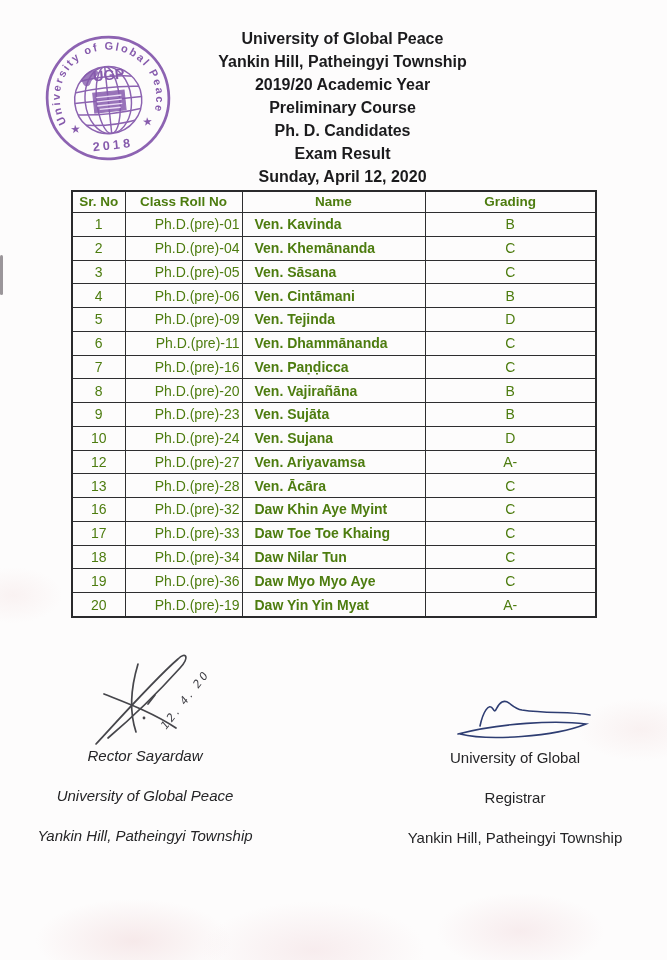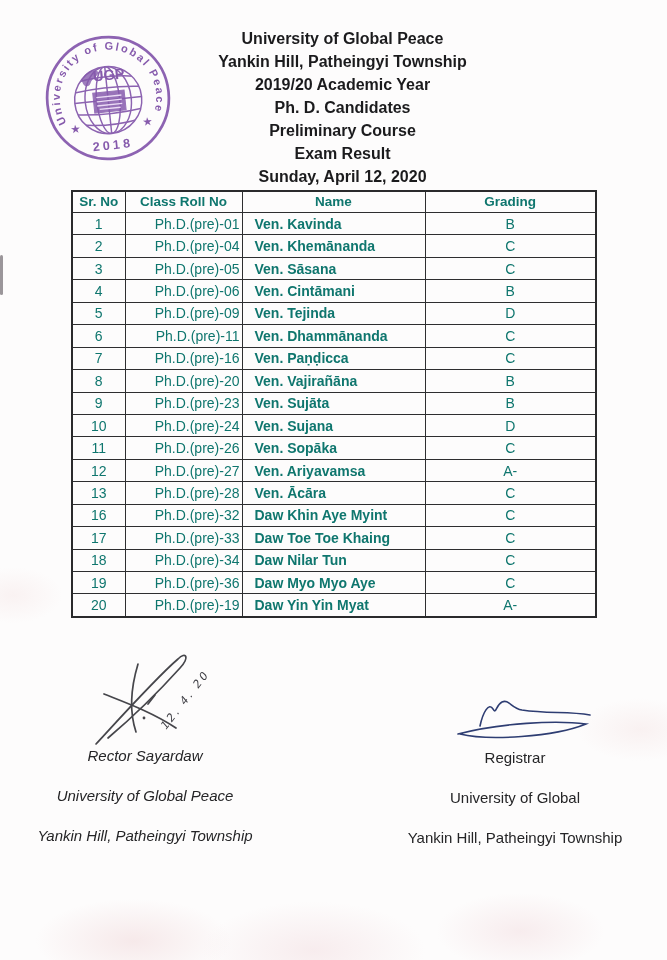--- a/index.html
+++ b/index.html
@@ -14,21 +14,21 @@
       radial-gradient(ellipse 90px 45px at 96% 76%, rgba(240,216,216,.30), transparent 70%),
       radial-gradient(ellipse 70px 40px at 2% 62%, rgba(240,216,216,.28), transparent 70%);
   }
   .title-block{
     position:absolute;top:27px;left:0;right:0;text-align:center;
     padding-left:18px;font-weight:bold;font-size:16px;line-height:23px;color:#1b1b1d;
   }
   .seal-wrap{position:absolute;left:44px;top:34px;width:128px;height:128px;transform:rotate(-6deg);opacity:.92;}
   .results-table{
     position:absolute;left:71px;top:190px;width:524px;height:428px;
-    border-collapse:collapse;table-layout:fixed;font-size:14px;color:#0f766e;
+    border-collapse:collapse;table-layout:fixed;font-size:14px;color:#4d7c0f;
     border:2px solid #2a2a2c;
   }
   .results-table th,.results-table td{
     border:1.5px solid #2e2e30;padding:0 2px;line-height:1;height:20px;
     overflow:hidden;white-space:nowrap;
   }
   .results-table th{font-size:13.5px;font-weight:bold;text-align:center;}
   .cell-sr{text-align:center;}
   .cell-roll{text-align:right;padding-left:10px !important;}
   .cell-name{text-align:left;padding-left:12px !important;font-weight:bold;}
@@ -84,22 +84,22 @@
     <text x="27" y="91" font-size="11" fill="#7c4da6" text-anchor="middle">★</text>
     <text x="96" y="91" font-size="11" fill="#7c4da6" text-anchor="middle">★</text>
     <text x="61" y="110" font-size="12" font-weight="bold" letter-spacing="3" text-anchor="middle" fill="#7c4da6">2018</text>
   </svg>
 </div>
 
 <div class="title-block">
   <div>University of Global Peace</div>
   <div>Yankin Hill, Patheingyi Township</div>
   <div>2019/20 Academic Year</div>
+  <div>Preliminary Course</div>
   <div>Ph. D. Candidates</div>
-  <div>Preliminary Course</div>
   <div>Exam Result</div>
   <div>Sunday, April 12, 2020</div>
 </div>
 
 <table class="results-table">
   <colgroup>
     <col style="width:53px">
       <col style="width:117px">
       <col style="width:183px">
       <col style="width:171px">
@@ -167,26 +167,20 @@
         <td class="cell-name">Ven. Sujāta</td>
         <td class="cell-grade">B</td>
       </tr>
       <tr>
         <td class="cell-sr">10</td>
         <td class="cell-roll">Ph.D.(pre)-24</td>
         <td class="cell-name">Ven. Sujana</td>
         <td class="cell-grade">D</td>
       </tr>
       <tr>
-        <td class="cell-sr">11</td>
-        <td class="cell-roll">Ph.D.(pre)-26</td>
-        <td class="cell-name">Ven. Sopāka</td>
-        <td class="cell-grade">C</td>
-      </tr>
-      <tr>
         <td class="cell-sr">12</td>
         <td class="cell-roll">Ph.D.(pre)-27</td>
         <td class="cell-name">Ven. Ariyavamsa</td>
         <td class="cell-grade">A-</td>
       </tr>
       <tr>
         <td class="cell-sr">13</td>
         <td class="cell-roll">Ph.D.(pre)-28</td>
         <td class="cell-name">Ven. Ācāra</td>
         <td class="cell-grade">C</td>
@@ -244,18 +238,18 @@
 
 <div class="sig-draw sig-draw-right">
   <svg viewBox="0 0 150 50" width="150" height="50">
     <g fill="none" stroke="#2e3d72" stroke-width="1.6" stroke-linecap="round">
       <path d="M30,30 C33,16 39,6 43,13 C46,19 46,9 52,6 C59,3 61,12 72,14 C98,18 118,15 140,19"></path>
       <path d="M8,38 C50,27 106,24 136,28 C104,41 38,45 10,38"></path>
     </g>
   </svg>
 </div>
 <div class="sig-block sig-right-labels">
+  <div class="sig-line">University of Global</div>
   <div class="sig-line">Registrar</div>
-  <div class="sig-line">University of Global</div>
   <div class="sig-line">Yankin Hill, Patheingyi Township</div>
 </div>
 
 <div class="edge-artifact"></div>
 
 </body></html>

